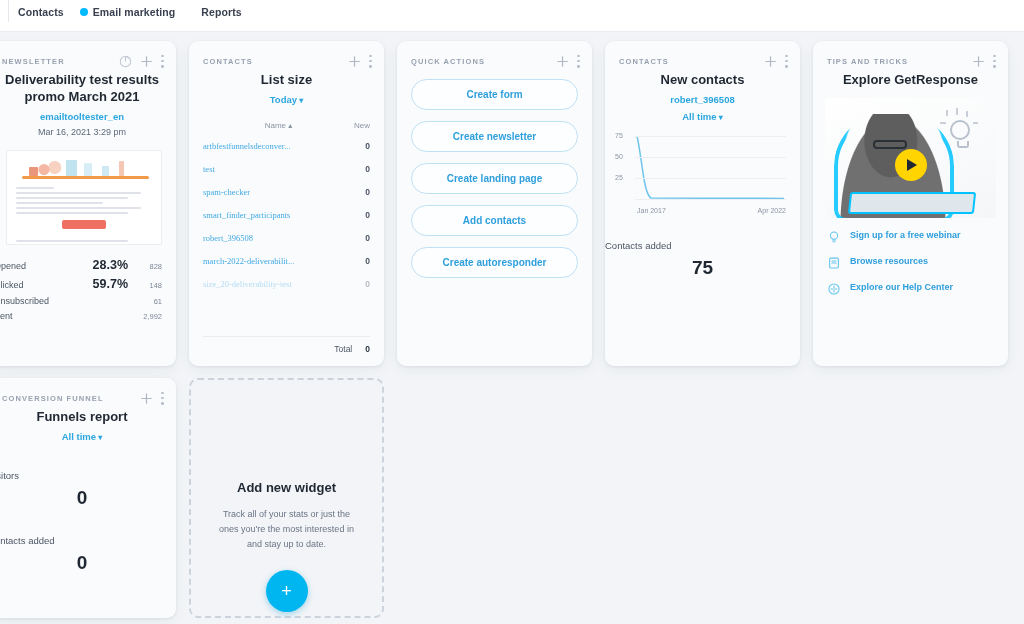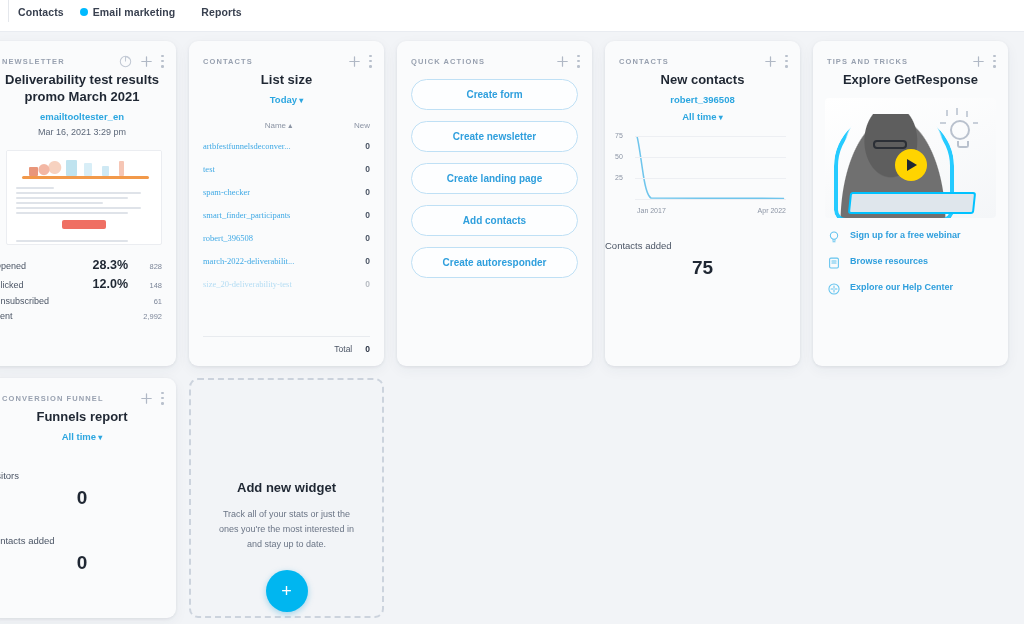--- a/index.html
+++ b/index.html
@@ -417,21 +417,21 @@
       </div>
 
       <div class="stats">
         <div class="stat-row">
           <span class="stat-label">Opened</span>
           <span class="stat-pct">28.3%</span>
           <span class="stat-num">828</span>
         </div>
         <div class="stat-row">
           <span class="stat-label">Clicked</span>
-          <span class="stat-pct">12.0%</span>
+          <span class="stat-pct">59.7%</span>
           <span class="stat-num">148</span>
         </div>
         <div class="stat-row">
           <span class="stat-label">Unsubscribed</span>
           <span class="stat-pct"></span>
           <span class="stat-num">61</span>
         </div>
         <div class="stat-row">
           <span class="stat-label">Sent</span>
           <span class="stat-pct"></span>

